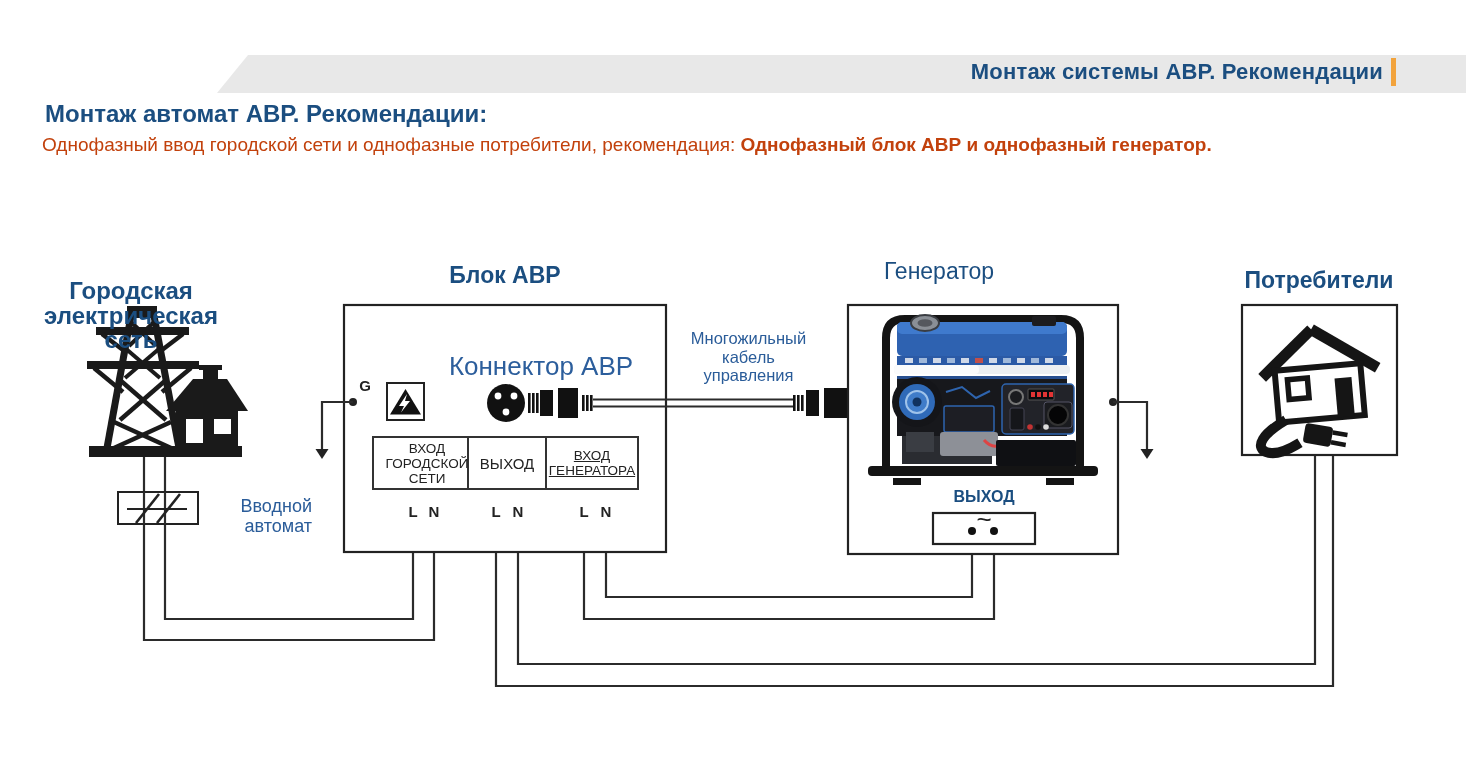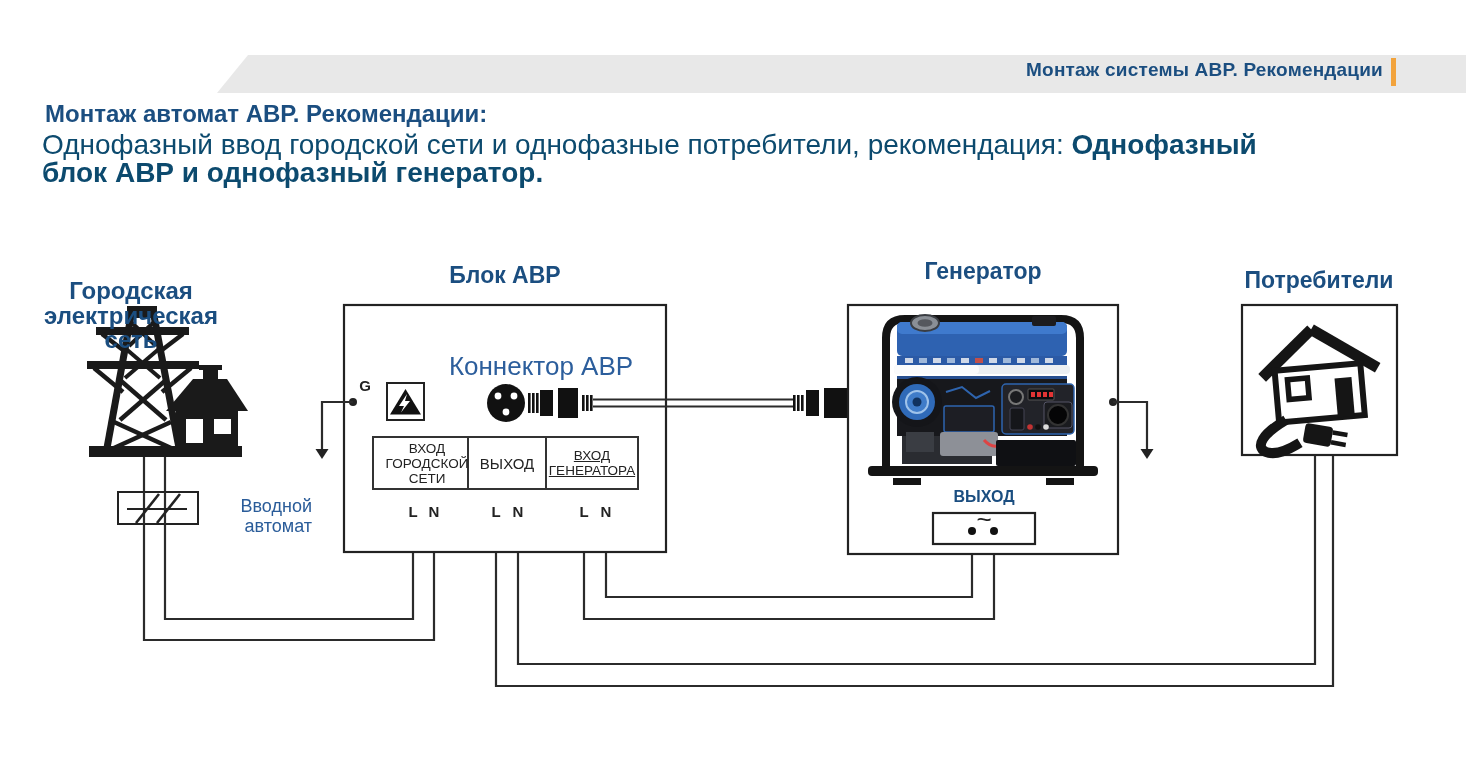--- a/index.html
+++ b/index.html
@@ -2,30 +2,30 @@
 <html><head>
 <meta charset="utf-8">
 <style>
   * { margin:0; padding:0; box-sizing:border-box; }
   body { width:1466px; height:780px; background:#ffffff; font-family:"Liberation Sans", sans-serif; overflow:hidden; }
   .stage { position:relative; width:1466px; height:780px; background:#fff; }
   .band { position:absolute; left:0; top:55px; width:1466px; height:38px;
           background:linear-gradient(90deg,#f2f2f2 0%, #e8e8e8 12%, #e8e8e8 100%);
           clip-path:polygon(248px 0, 1466px 0, 1466px 38px, 217px 38px); }
   .band-title { position:absolute; top:59px; left:700px; width:683px; text-align:right;
-          font-size:19px; font-weight:bold; color:#1B4E80; letter-spacing:0.2px; }
+          font-size:22px; font-weight:bold; color:#1B4E80; letter-spacing:0.2px; }
   .band-accent { position:absolute; left:1391px; top:58px; width:5px; height:28px; background:#F2A33C; }
   .h1 { position:absolute; left:45px; top:100px; font-size:24px; font-weight:bold; color:#1B4E80; white-space:nowrap; }
-  .lead { position:absolute; left:42px; top:131px; width:1270px; font-size:28px; line-height:28px; color:#0c4a6e; }
+  .lead { position:absolute; left:42px; top:131px; width:1270px; font-size:19px; line-height:28px; color:#c2410c; }
   .lead strong { font-weight:bold; }
   svg.diagram { position:absolute; left:0; top:0; }
   .lbl { position:absolute; color:#1B4E80; text-align:center; }
   .city-title { left:38px; top:231px; width:186px; font-size:24px; line-height:24.5px; font-weight:bold;margin-top:48px; }
   .avr-title { left:415px; top:262px; width:180px; font-size:23px; font-weight:bold; }
-  .gen-title { left:893px; top:258px; width:180px; font-size:23px; font-weight:bold; }
+  .gen-title { left:849px; top:258px; width:180px; font-size:23px; font-weight:normal; }
   .cons-title { left:1229px; top:267px; width:180px; font-size:23px; font-weight:bold; }
   .conn-label { left:441px; top:351px; width:200px; font-size:26px; color:#2C5E9C; }
   .cable-label { left:676px; top:329px; width:145px; font-size:16.5px; line-height:18.5px; color:#2A5C99; }
   .breaker-label { left:217px; top:496px; width:95px; font-size:18px; line-height:20px; color:#2A5C99; text-align:right; }
   .gen-out { left:929px; top:488px; width:110px; font-size:16px; font-weight:bold; }
   .ac { left:974px; top:504px; width:20px; font-size:26px; color:#222; }
   .g-lbl { left:355px; top:377px; width:20px; font-size:15px; font-weight:bold; color:#222; }
   .cell { position:absolute; display:flex; align-items:center; justify-content:center; text-align:center;
           color:#222; top:438px; height:50px; }
   .cell1 { left:374px; width:106px; font-size:13.5px; line-height:15px; }
@@ -220,20 +220,21 @@
         </g>
       </g>
     </g>
   </svg>
 
   <div class="lbl city-title">Городская электрическая сеть</div>
   <div class="lbl avr-title">Блок АВР</div>
   <div class="lbl gen-title">Генератор</div>
   <div class="lbl conn-label">Коннектор АВР</div>
   <div class="lbl cons-title">Потребители</div>
+  <div class="lbl cable-label">Многожильный кабель управления</div>
   <div class="lbl breaker-label">Вводной автомат</div>
   <div class="lbl gen-out">ВЫХОД</div>
   <div class="lbl ac">~</div>
   <div class="lbl g-lbl">G</div>
   <div class="cell cell1">ВХОД ГОРОДСКОЙ СЕТИ</div>
   <div class="cell cell2">ВЫХОД</div>
   <div class="cell cell3">ВХОД ГЕНЕРАТОРА</div>
   <div class="tl" style="left:403px">L</div>
   <div class="tl" style="left:424px">N</div>
   <div class="tl" style="left:486px">L</div>

